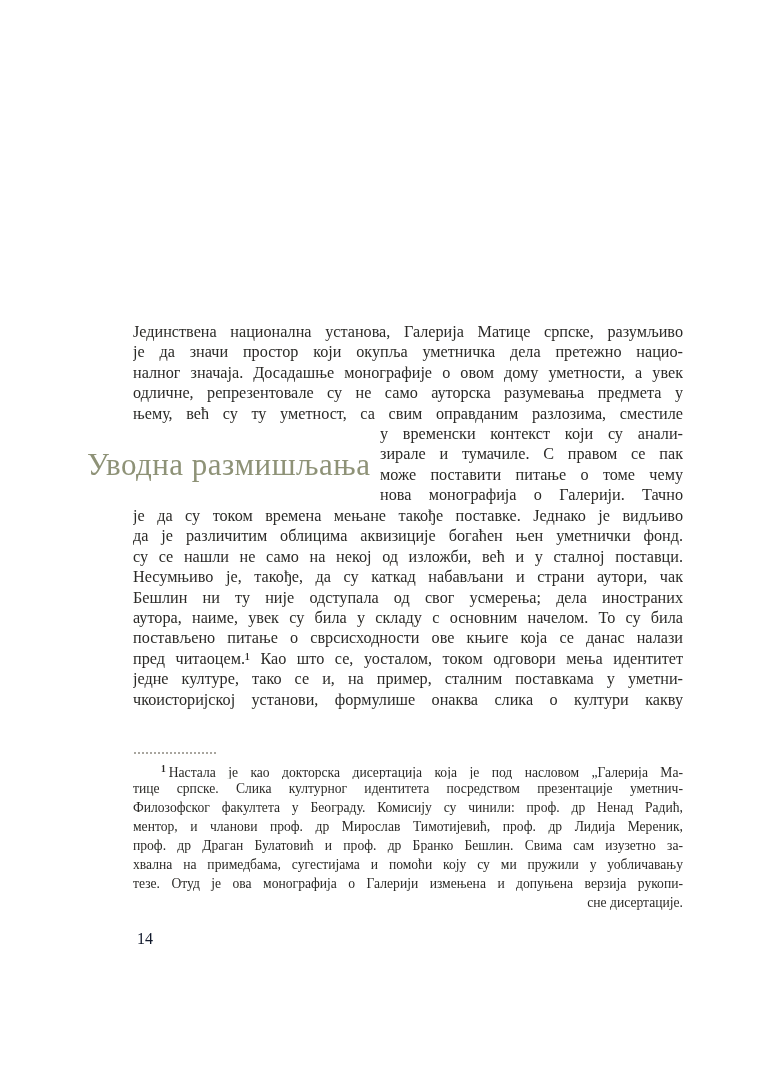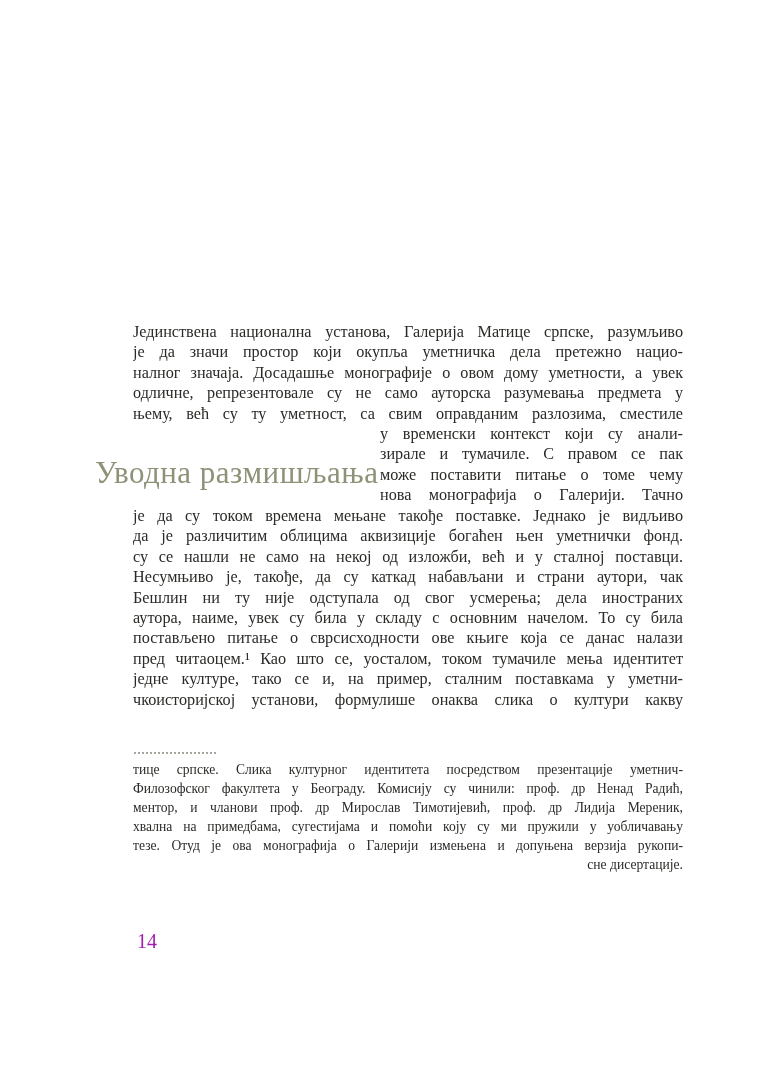--- a/index.html
+++ b/index.html
@@ -14,21 +14,21 @@
     background: #ffffff;
     font-family: "Liberation Serif", "DejaVu Serif", serif;
     color: #2b2a27;
     overflow: hidden;
   }
   
   .heading {
     position: absolute;
     left: 79px;
     top: 438px;
-    margin: 16px;
+    margin: 8px;
     font-size: 31px;
     line-height: 38px;
     font-weight: 400;
     letter-spacing: 0.5px;
     color: #8e9277;
     white-space: nowrap;
   }
   
   .para {
     position: absolute;
@@ -75,22 +75,22 @@
   .fn-marker {
     font-weight: 700;
     font-size: 9.5px;
     vertical-align: 4.5px;
     margin-right: 3px;
   }
   .page-number {
     position: absolute;
     left: 137px;
     top: 930px;
-    font-size: 20px;
-    color: #a21caf;
+    font-size: 16px;
+    color: #0f172a;
   }
 </style>
 </head>
 <body>
 
 <div class="page">
 
   <h1 class="heading">Уводна размишљања</h1>
 
   <div class="para para1">
@@ -109,32 +109,36 @@
     </div>
 
   <div class="para para2">
       <div class="jline">је да су током времена мењане такође поставке. Једнако је видљиво</div>
       <div class="jline">да је различитим облицима аквизиције богаћен њен уметнички фонд.</div>
       <div class="jline">су се нашли не само на некој од изложби, већ и у сталној поставци.</div>
       <div class="jline">Несумњиво је, такође, да су каткад набављани и страни аутори, чак</div>
       <div class="jline">Бешлин ни ту није одступала од свог усмерења; дела иностраних</div>
       <div class="jline">аутора, наиме, увек су била у складу с основним начелом. То су била</div>
       <div class="jline">постављено питање о сврсисходности ове књиге која се данас налази</div>
-      <div class="jline">пред читаоцем.¹ Као што се, уосталом, током тумачиле мења идентитет</div>
+      <div class="jline">пред читаоцем.¹ Као што се, уосталом, током одговори мења идентитет</div>
       <div class="jline">једне културе, тако се и, на пример, сталним поставкама у уметни-</div>
       <div class="jline">чкоисторијској установи, формулише онаква слика о култури какву</div>
     </div>
 
   <div class="fn-sep"></div>
 
   <div class="footnote">
+    <div class="fn-line fn-just fn-first">
+      <span class="fn-marker">1</span><span>Настала је као докторска дисертација која је под насловом „Галерија Ма-</span>
+    </div>
     <div>
         <div class="fn-line fn-just">тице српске. Слика културног идентитета посредством презентације уметнич-</div>
         <div class="fn-line fn-just">Филозофског факултета у Београду. Комисију су чинили: проф. др Ненад Радић,</div>
         <div class="fn-line fn-just">ментор, и чланови проф. др Мирослав Тимотијевић, проф. др Лидија Мереник,</div>
+        <div class="fn-line fn-just">проф. др Драган Булатовић и проф. др Бранко Бешлин. Свима сам изузетно за-</div>
         <div class="fn-line fn-just">хвална на примедбама, сугестијама и помоћи коју су ми пружили у уобличавању</div>
         <div class="fn-line fn-just">тезе. Отуд је ова монографија о Галерији измењена и допуњена верзија рукопи-</div>
       </div>
     <div class="fn-line fn-last">сне дисертације.</div>
   </div>
 
   <div class="page-number">14</div>
 
 </div>
 

